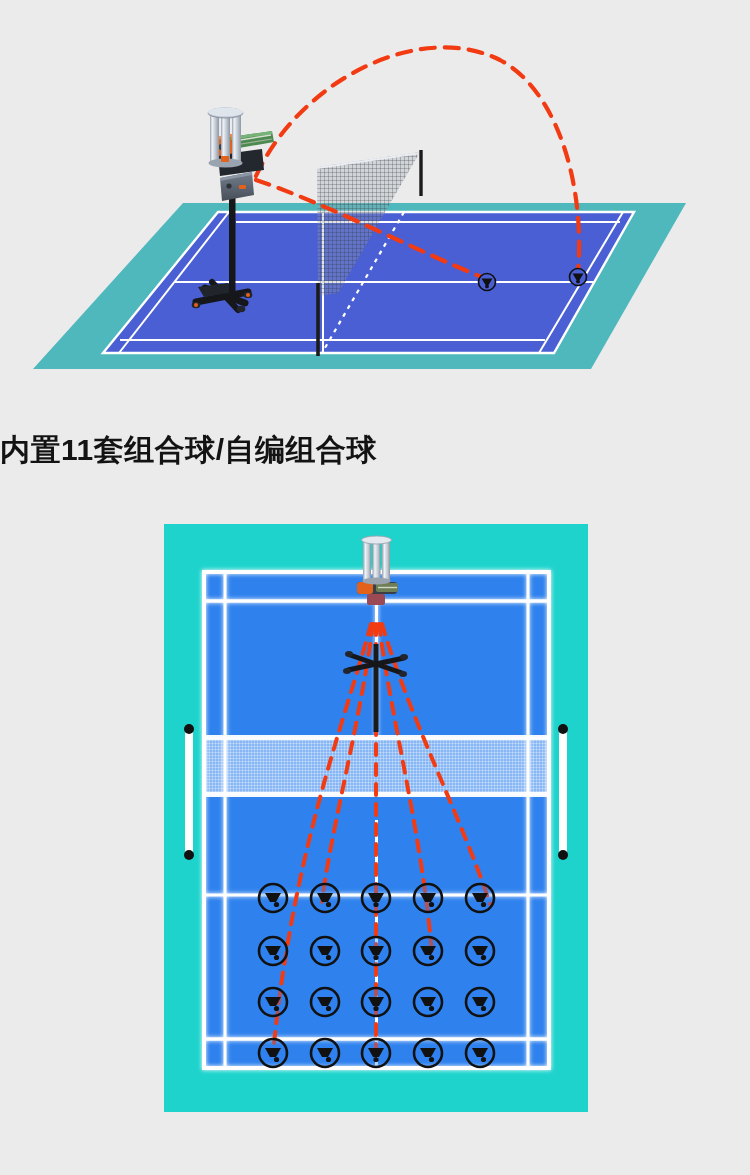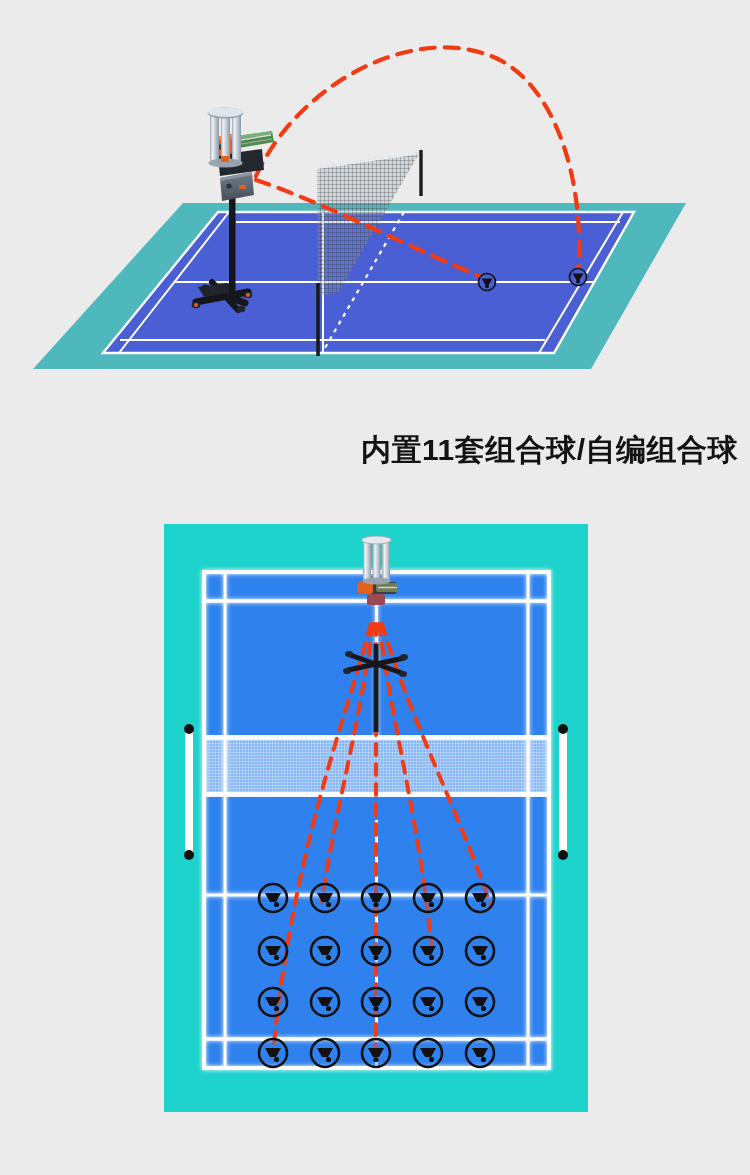--- a/index.html
+++ b/index.html
@@ -34,21 +34,21 @@
   .topdown-panel svg {
     display: block;
   }
 
   
   .headline {
     position: absolute;
     left: 0;
     top: 428px;
     width: 738px;
-    text-align: right;
+    text-align: left;
     font-size: 30px;
     font-weight: bold;
     letter-spacing: 0.5px;
     color: #131313;
     line-height: 44px;
     white-space: nowrap;
   }
 
   
   .topdown-panel {

